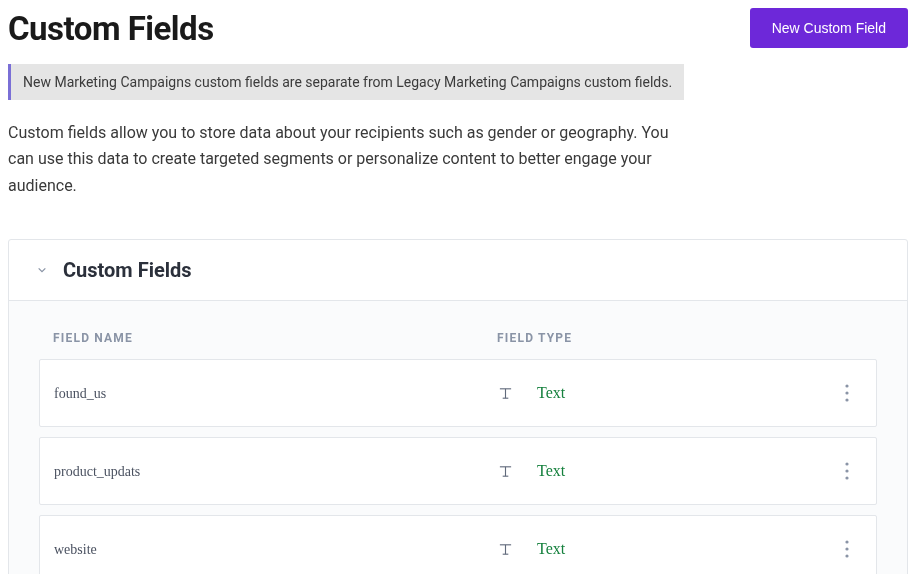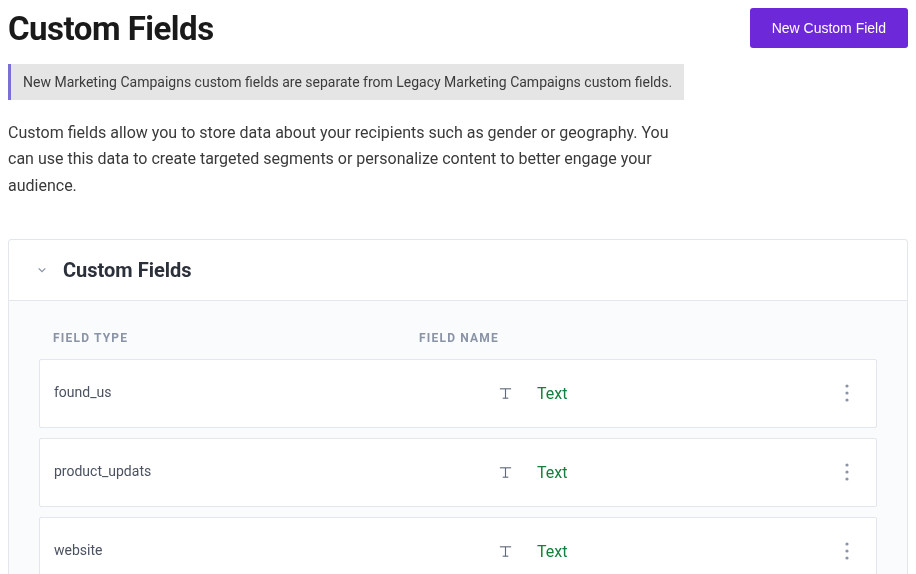--- a/index.html
+++ b/index.html
@@ -83,26 +83,27 @@
       font-size: 12px;
       font-weight: 700;
       letter-spacing: 1.2px;
       color: #8a94a6;
       text-transform: uppercase;
     }
     .col-name { flex: 0 0 444px; }
     .col-type { flex: 1; }
     .row {
       display: flex;
-      align-items: flex-start;
+      align-items: flex-end;
       background: #fff;
       border: 1px solid #e3e6ea;
       border-radius: 2px;
       margin-bottom: 10px;
       padding: 24px 14px;
+      font-family: Liberation Serif, serif;
     }
     .cell-name {
       flex: 0 0 444px;
       font-size: 14px;
       color: #4a5160;
     }
     .cell-type {
       flex: 1;
       display: flex;
       align-items: center;
@@ -144,22 +145,22 @@
 
 <div class="panel">
   <div class="panel-header">
     <svg class="chevron" viewBox="0 0 12 12" fill="none" stroke="currentColor" stroke-width="1.5">
       <polyline points="2,4 6,8 10,4"></polyline>
     </svg>
     <div class="panel-title">Custom Fields</div>
   </div>
   <div class="panel-body">
     <div class="table-headers">
+      <div class="th col-name">Field Name</div>
       <div class="th col-type">Field Type</div>
-      <div class="th col-name">Field Name</div>
     </div>
 
     <div class="row">
       <div class="cell-name">found_us</div>
       <div class="cell-type">
         <svg class="type-icon" viewBox="0 0 16 16" fill="none" stroke="currentColor" stroke-width="1.2">
           <line x1="2" y1="3" x2="14" y2="3"></line>
           <line x1="8" y1="3" x2="8" y2="13"></line>
           <line x1="5" y1="13" x2="11" y2="13"></line>
         </svg>

